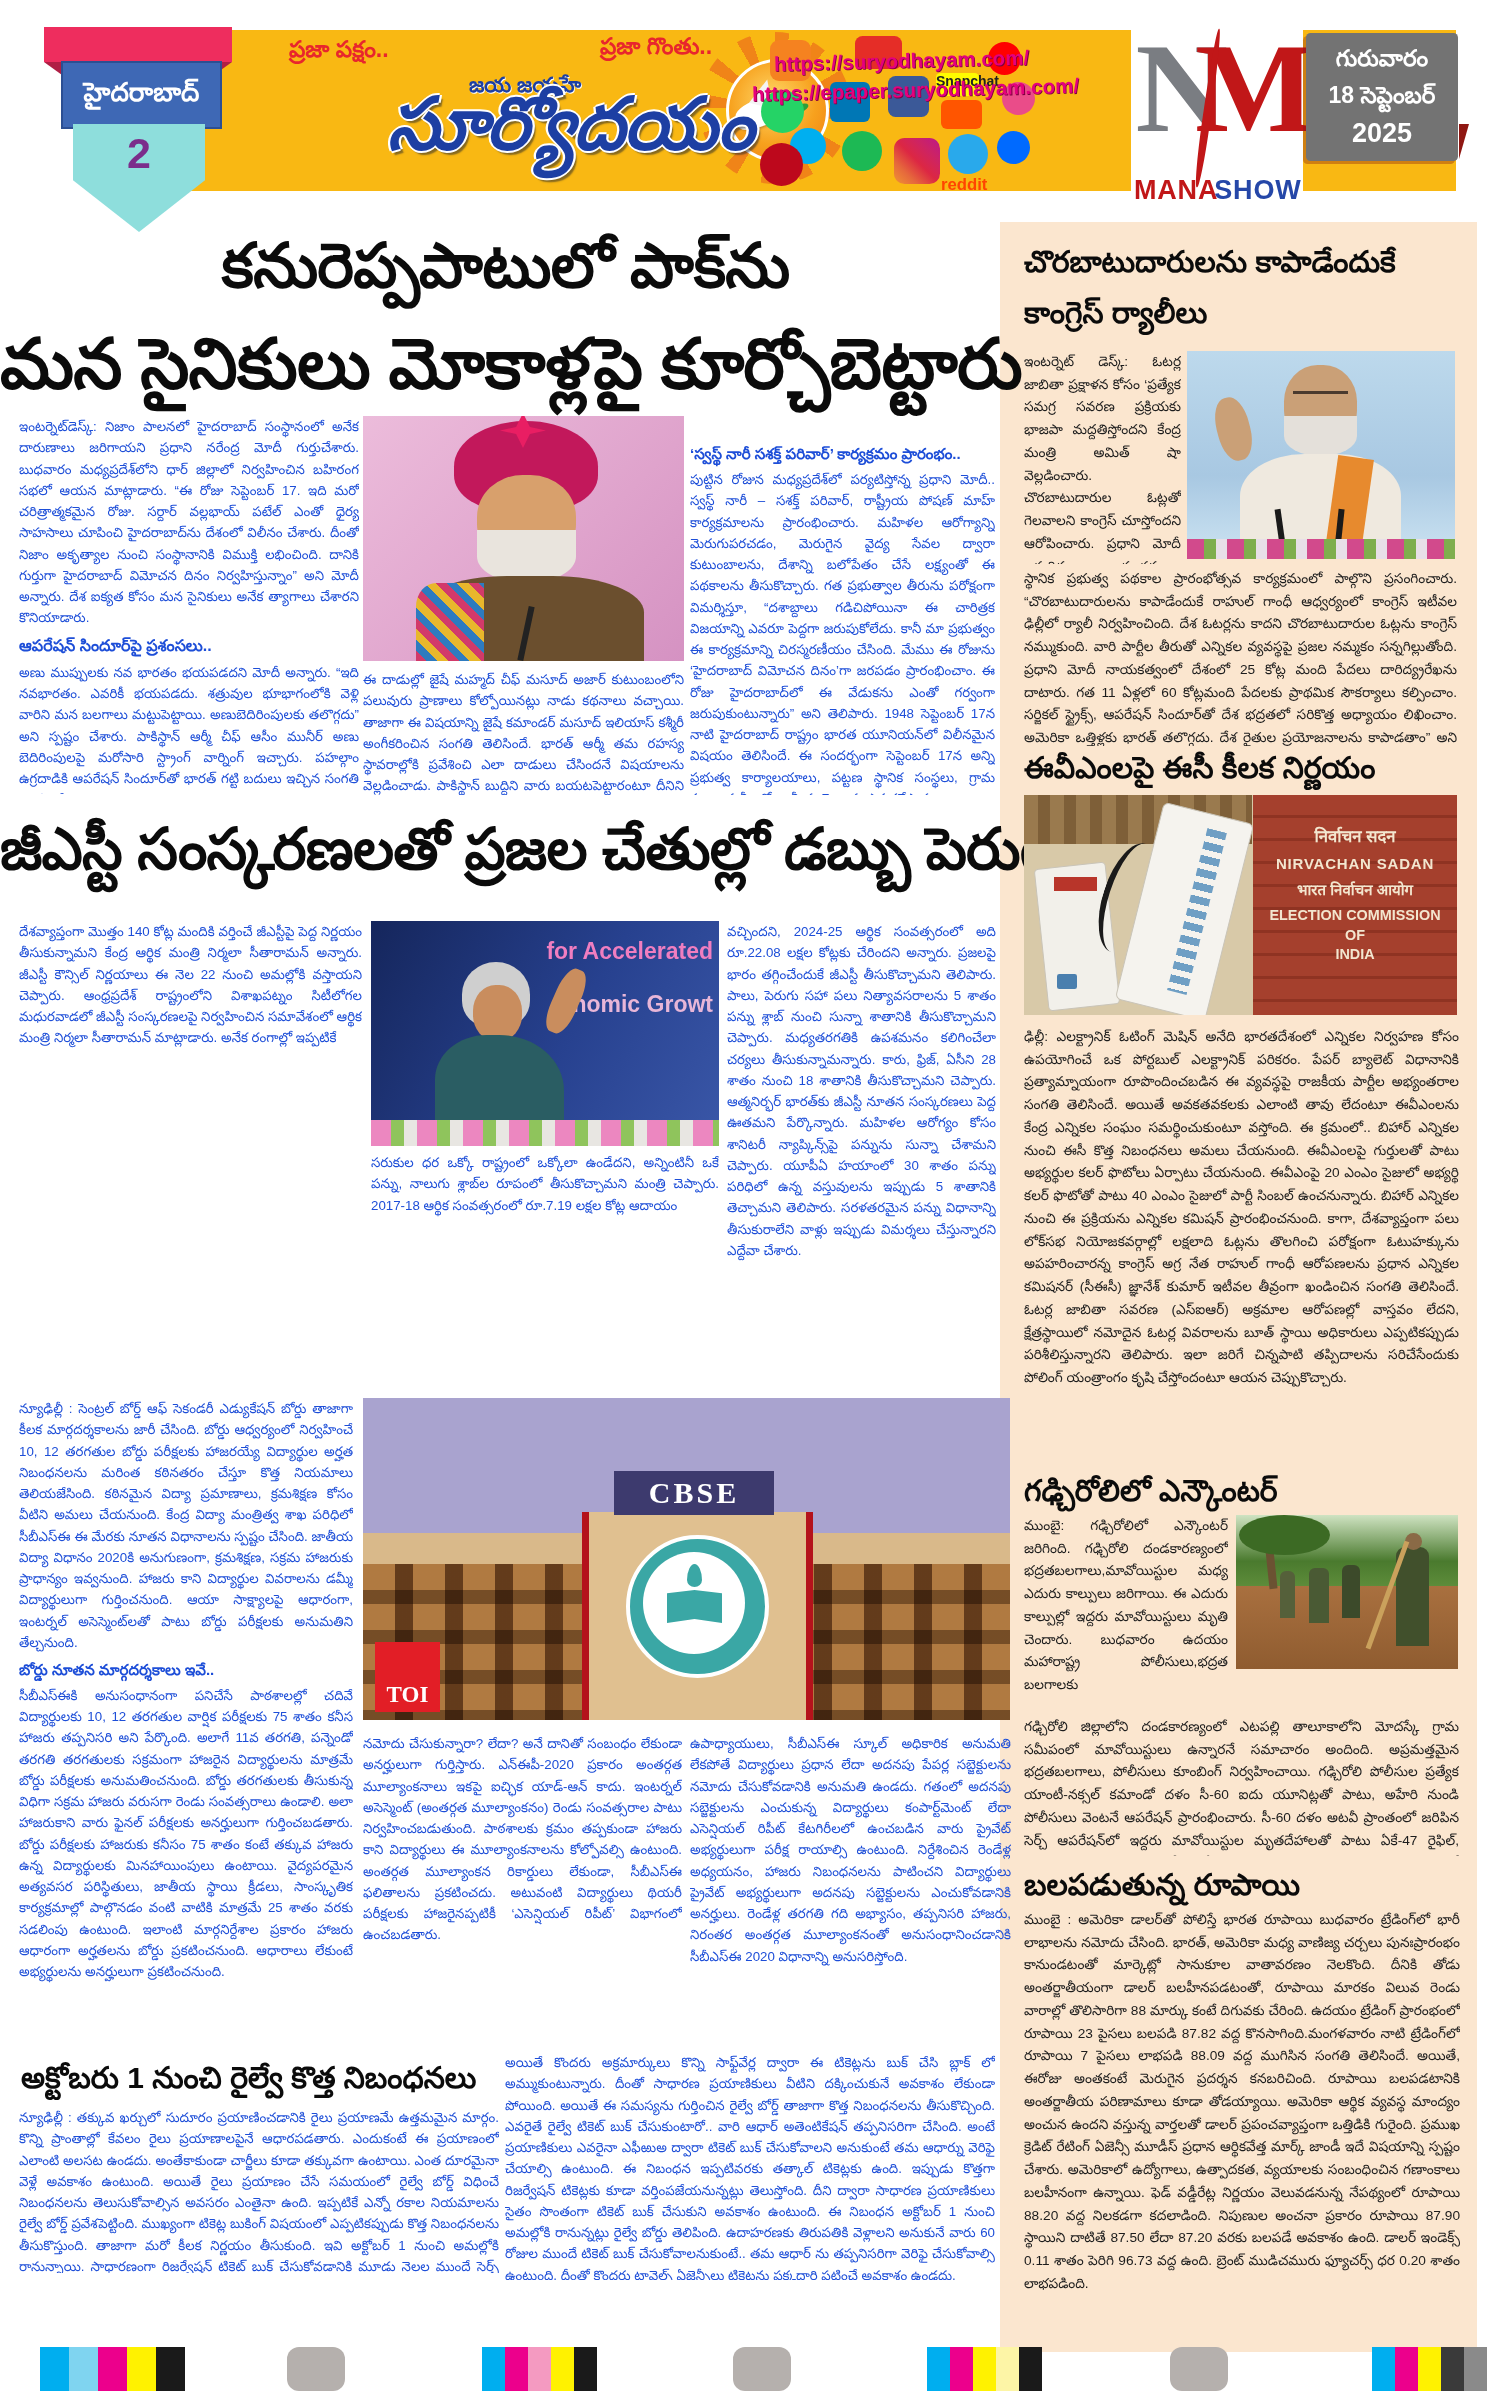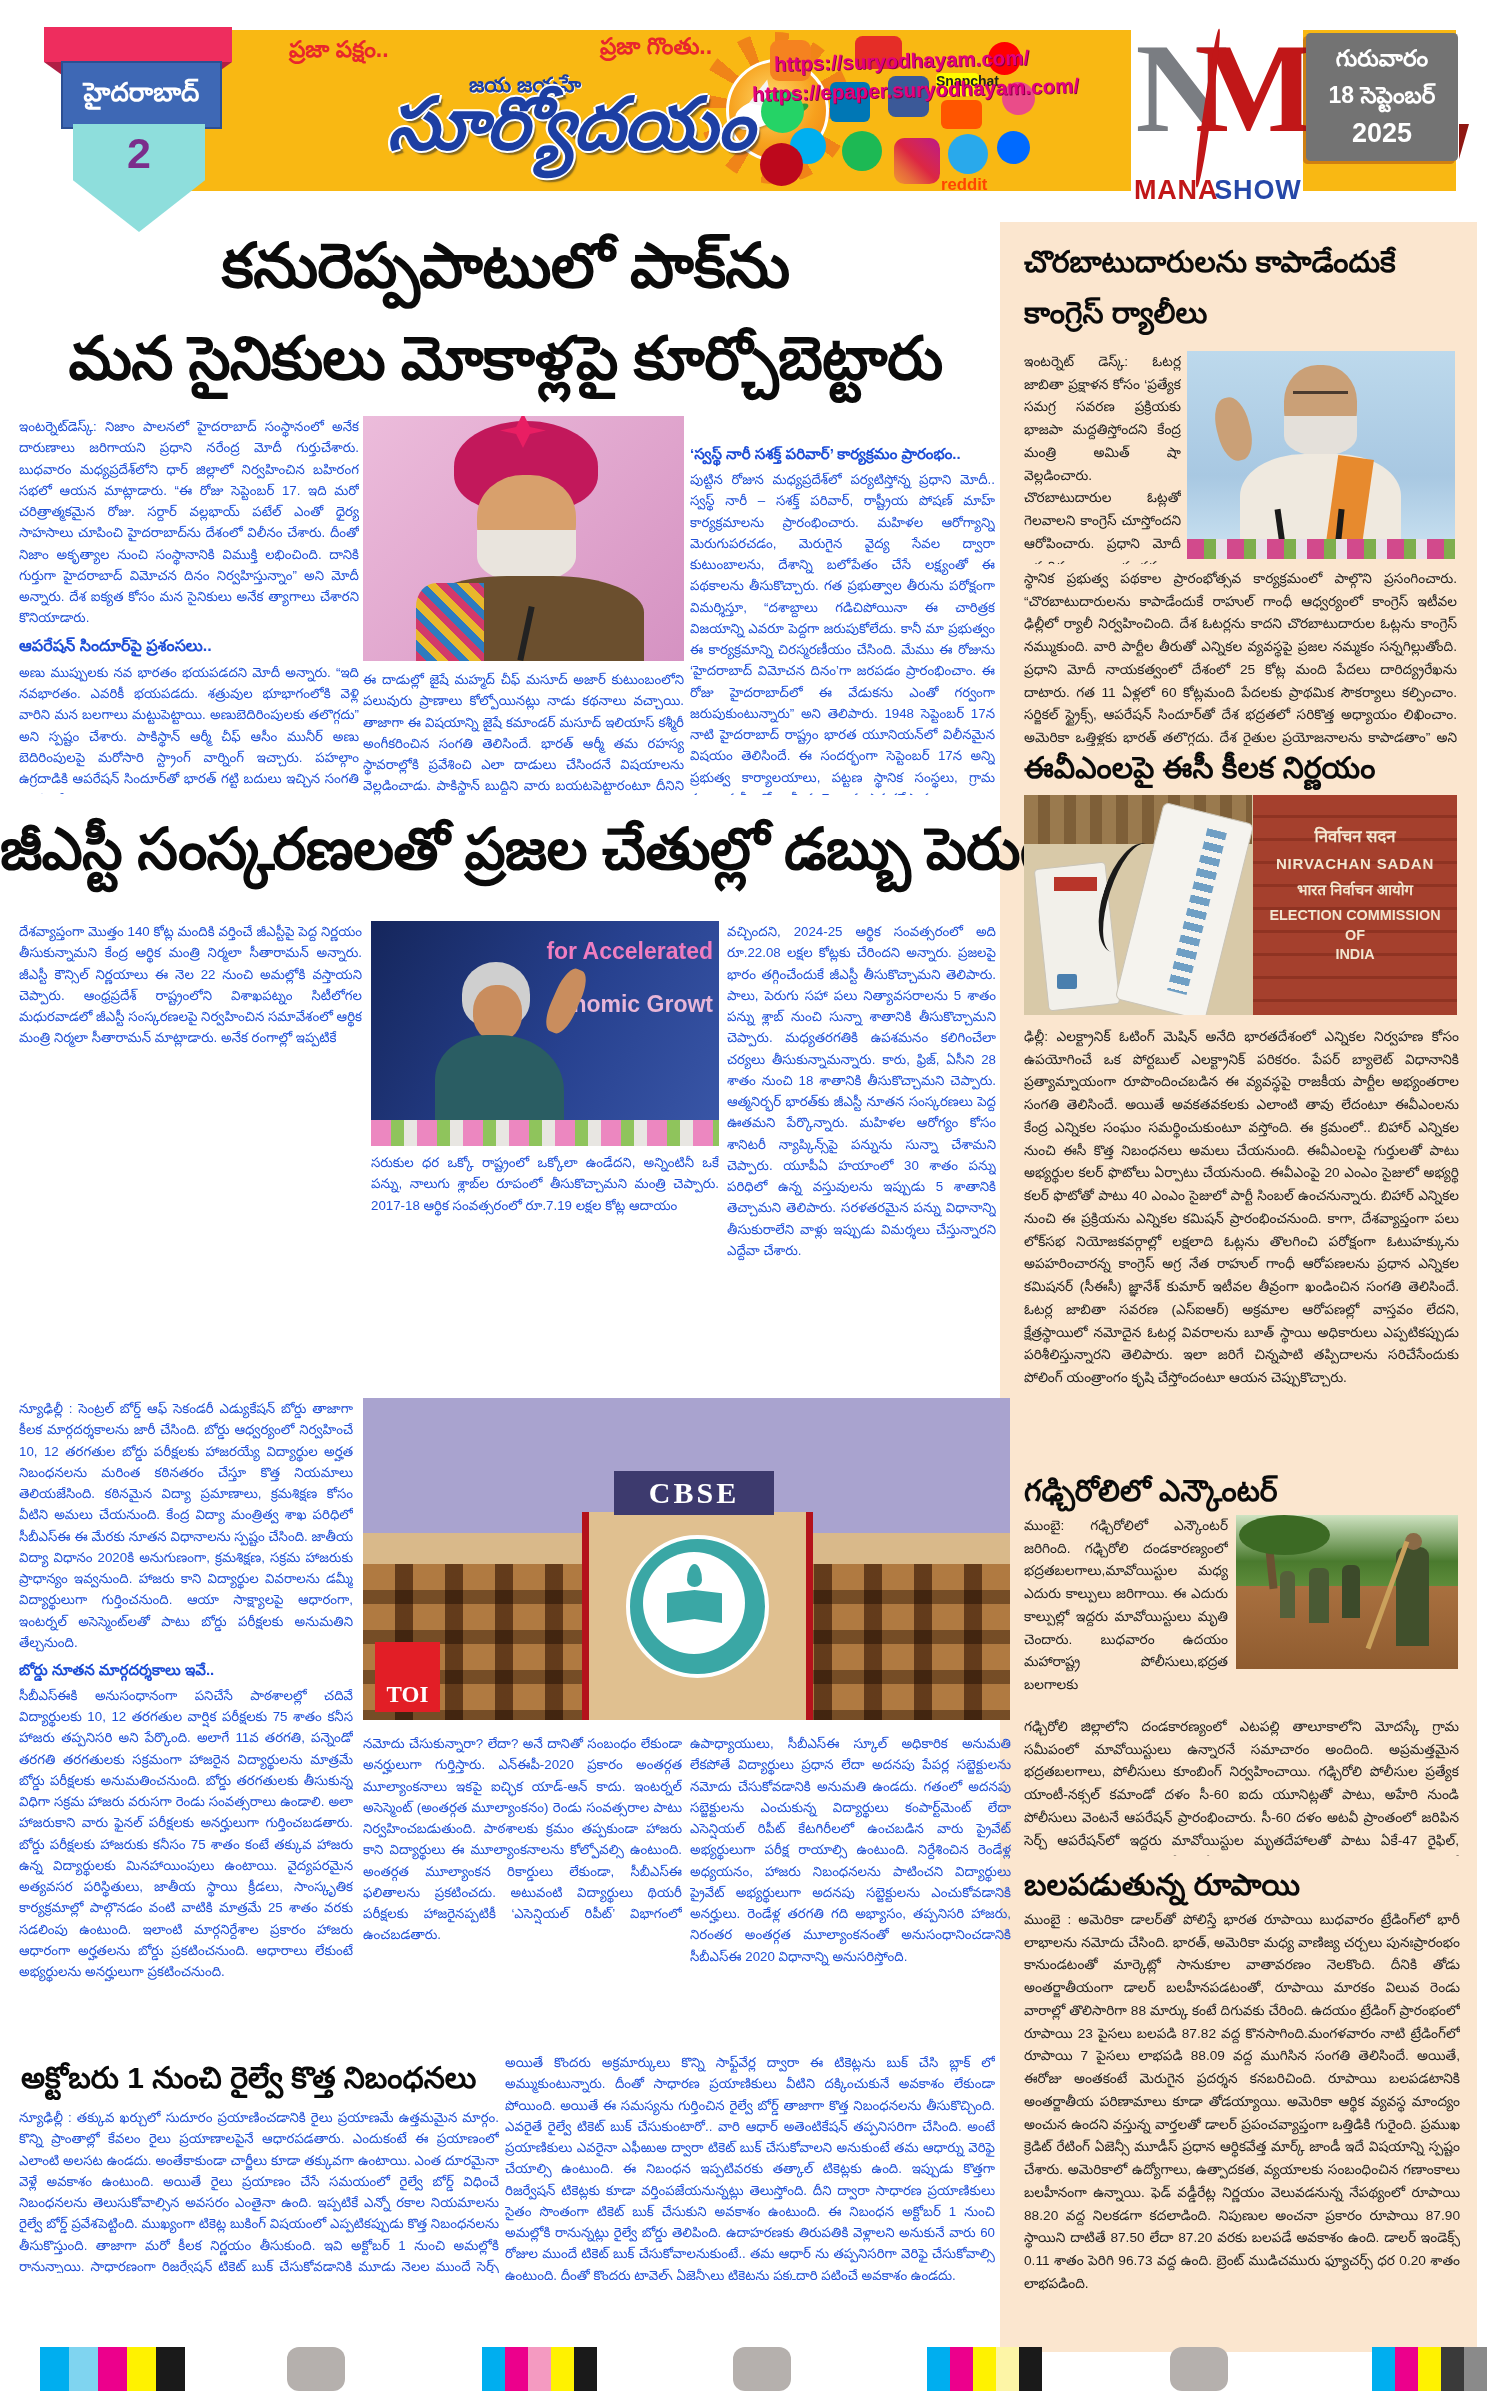--- a/index.html
+++ b/index.html
@@ -94,21 +94,21 @@
       <div class="abs" style="right:-10.6px;top:91px;width:0;height:0;border-top:35px solid #8f1712;border-right:10.6px solid transparent;"></div>
       <div class="abs center" style="left:0;top:12px;width:152px;color:#fff;font-size:23px;font-weight:bold;">గురువారం</div>
       <div class="abs center" style="left:0;top:49px;width:152px;color:#fff;font-size:23px;font-weight:bold;">18  సెప్టెంబర్</div>
       <div class="abs center" style="left:0;top:85px;width:152px;color:#fff;font-size:27px;font-weight:900;">2025</div>
     </div>
   </div>
 
   <div class="abs" style="left:1000px;top:222px;width:477px;height:2130px;background:#fbe6cf;"></div>
 
   <div class="abs center hl" style="left:0;top:230px;width:1011px;font-size:62px;">కనురెప్పపాటులో పాక్‌ను</div>
-  <div class="abs center hl" style="left:0;top:324px;width:1011px;font-size:60px;">మన సైనికులు మోకాళ్లపై కూర్చోబెట్టారు</div>
+  <div class="abs center hl" style="left:0;top:324px;width:1011px;font-size:70px;">మన సైనికులు మోకాళ్లపై కూర్చోబెట్టారు</div>
 
   <div class="abs tx" style="left:19px;top:416px;width:340px;height:378px;">
     <span>ఇంటర్నెట్‌డెస్క్: నిజాం పాలనలో హైదరాబాద్ సంస్థానంలో అనేక దారుణాలు జరిగాయని ప్రధాని నరేంద్ర మోదీ గుర్తుచేశారు. బుధవారం మధ్యప్రదేశ్‌లోని ధార్ జిల్లాలో నిర్వహించిన బహిరంగ సభలో ఆయన మాట్లాడారు. “ఈ రోజు సెప్టెంబర్ 17. ఇది మరో చరిత్రాత్మకమైన రోజు. సర్దార్ వల్లభాయ్ పటేల్ ఎంతో ధైర్య సాహసాలు చూపించి హైదరాబాద్‌ను దేశంలో విలీనం చేశారు. దీంతో నిజాం అకృత్యాల నుంచి సంస్థానానికి విముక్తి లభించింది. దానికి గుర్తుగా హైదరాబాద్ విమోచన దినం నిర్వహిస్తున్నాం” అని మోదీ అన్నారు. దేశ ఐక్యత కోసం మన సైనికులు అనేక త్యాగాలు చేశారని కొనియాడారు.</span>
     <div class="bold" style="font-size:16px;margin:4.6px 0 3px 0;">ఆపరేషన్ సిందూర్‌పై ప్రశంసలు..</div>
     <span>అణు ముప్పులకు నవ భారతం భయపడదని మోదీ అన్నారు. “ఇది నవభారతం. ఎవరికీ భయపడదు. శత్రువుల భూభాగంలోకి వెళ్లి వారిని మన బలగాలు మట్టుపెట్టాయి. అణుబెదిరింపులకు తలొగ్గదు” అని స్పష్టం చేశారు. పాకిస్థాన్ ఆర్మీ చీఫ్ ఆసీం మునీర్ అణు బెదిరింపులపై మరోసారి స్ట్రాంగ్ వార్నింగ్ ఇచ్చారు. పహల్గాం ఉగ్రదాడికి ఆపరేషన్ సిందూర్‌తో భారత్ గట్టి బదులు ఇచ్చిన సంగతి తెలిసిందే.</span>
   </div>
 
   <div class="photo" style="left:363px;top:416px;width:321px;height:245px;background:linear-gradient(135deg,#ecbcdb 0%,#dfa3cc 60%,#d592c2 100%);">
     <div class="abs" style="left:91px;top:4.6px;width:144px;height:91px;background:#c2185b;border-radius:50% 50% 40% 40%;"></div>
     <div class="abs" style="left:137px;top:-3px;width:46px;height:35px;background:#e91e63;clip-path:polygon(50% 0,65% 40%,100% 50%,65% 60%,50% 100%,35% 60%,0 50%,35% 40%);"></div>

